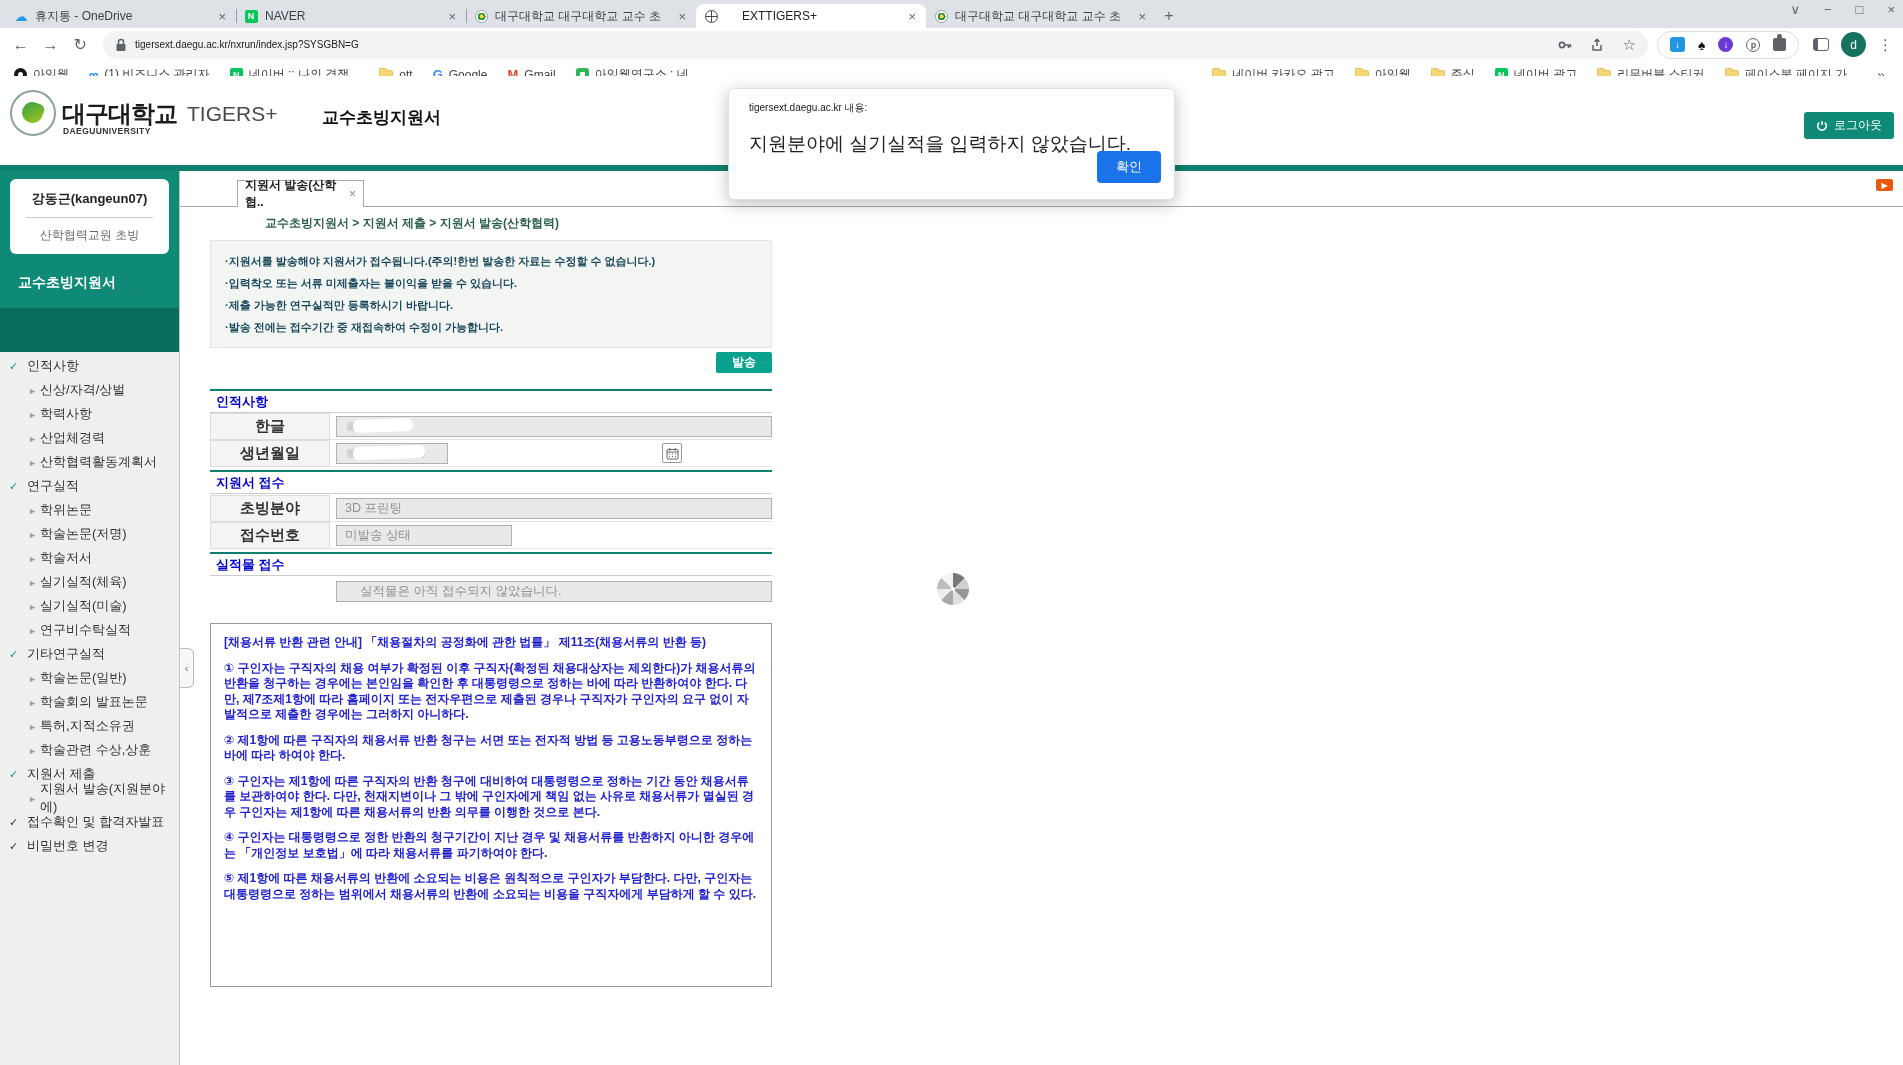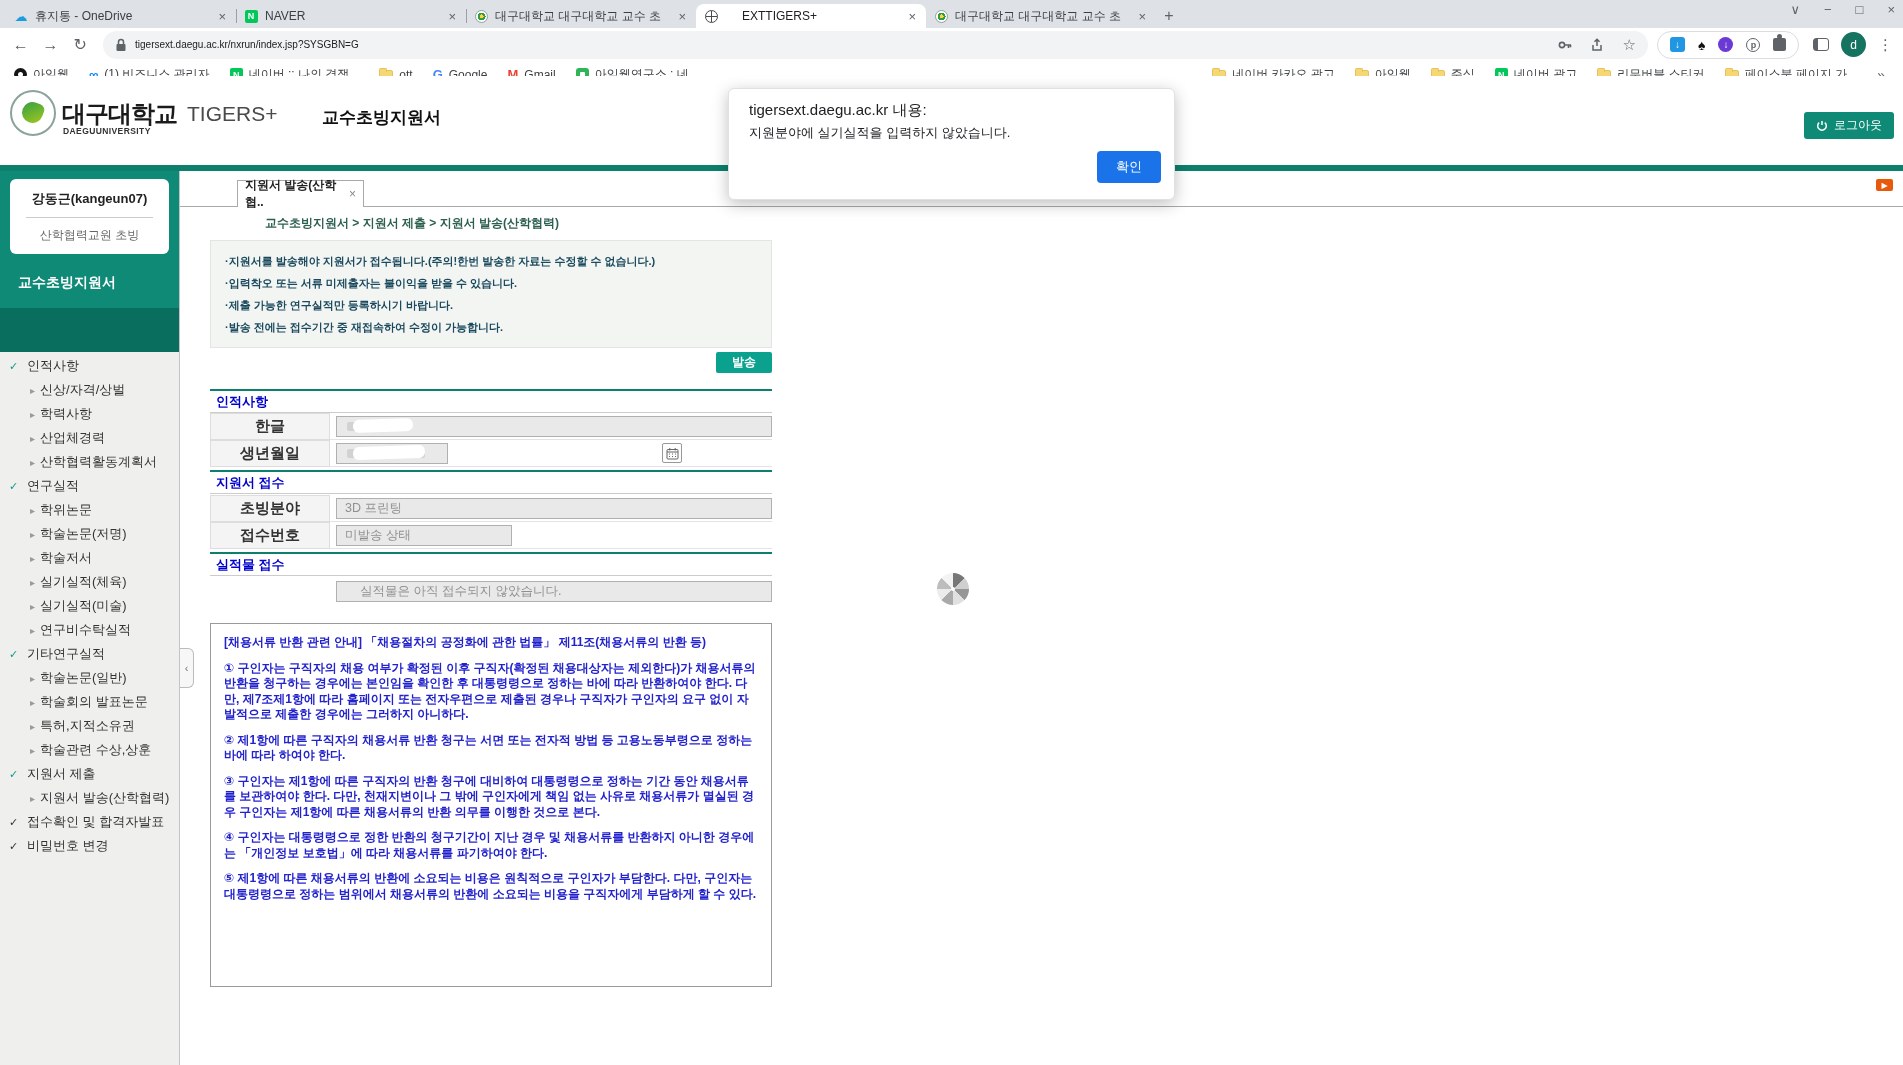--- a/index.html
+++ b/index.html
@@ -157,22 +157,22 @@
   .spinner{position:absolute;left:937px;top:573px;width:32px;height:32px;border-radius:50%;
            background:conic-gradient(#777 0 12.5%,#cfcfcf 0 25%,#969696 0 37.5%,#e0e0e0 0 50%,
                       #aaa 0 62.5%,#ececec 0 75%,#bdbdbd 0 87.5%,#f3f3f3 0 100%);}
   .spinner:before{content:"";position:absolute;left:14px;top:14px;width:4px;height:4px;
                   border-radius:50%;background:#fff;}
 
   
   .dialog{position:absolute;left:728px;top:88px;width:447px;height:112px;background:#fff;
           border:1px solid #dfe1e5;border-radius:6px;box-shadow:0 4px 16px rgba(0,0,0,.25);
           z-index:50;box-sizing:border-box;padding:12px 20px;}
-  .dlg-title{font-size:15px;color:#202124;}
-  .dlg-msg{font-size:13px;color:#202124;margin-top:4px;}
+  .dlg-title{font-size:10px;color:#202124;}
+  .dlg-msg{font-size:19px;color:#202124;margin-top:16px;}
   .dlg-btn{position:absolute;right:13px;bottom:16px;width:64px;height:32px;background:#1a73e8;
            border-radius:4px;color:#fff;font-size:13px;display:flex;align-items:center;justify-content:center;}
 </style>
 </head>
 <body>
 
 <div id="app">
 
   <div class="tabstrip">
     <div class="tabs-row">
@@ -406,21 +406,21 @@
       <div class="mi sub">
           <span class="tri">▸</span>
           <span>학술관련 수상,상훈</span>
         </div>
       <div class="mi">
           <span class="chk">✓</span>
           <span>지원서 제출</span>
         </div>
       <div class="mi sub">
           <span class="tri">▸</span>
-          <span>지원서 발송(산학협력)</span>
+          <span>지원서 발송(지원분야에)</span>
         </div>
       <div class="mi">
           <span class="chk dark">✓</span>
           <span>접수확인 및 합격자발표</span>
         </div>
       <div class="mi">
           <span class="chk dark">✓</span>
           <span>비밀번호 변경</span>
         </div>
     </div>

